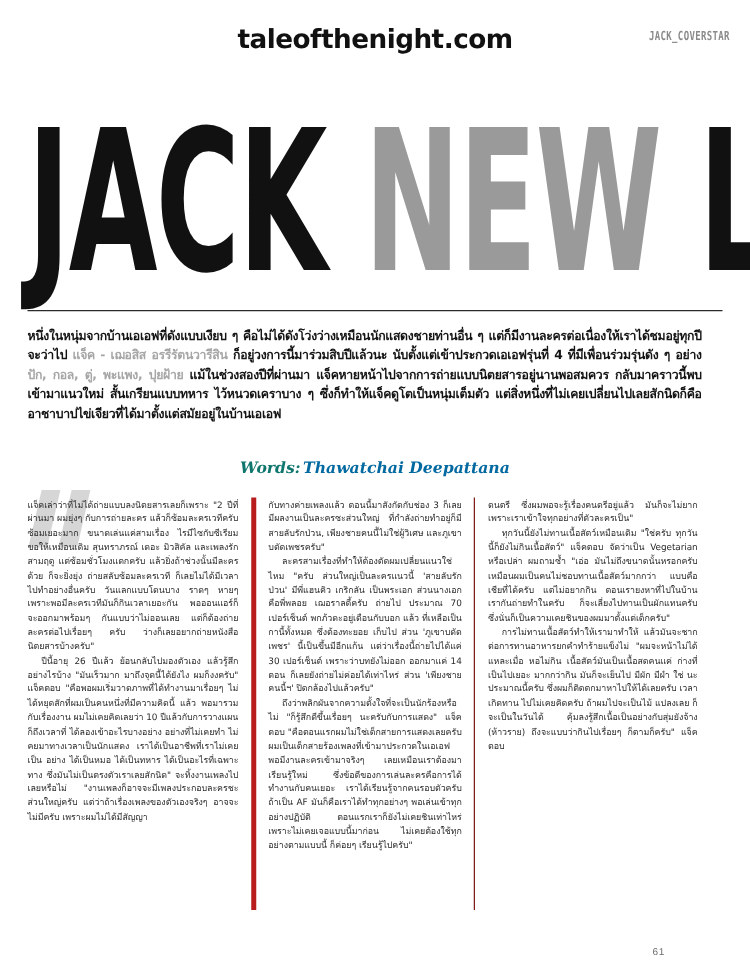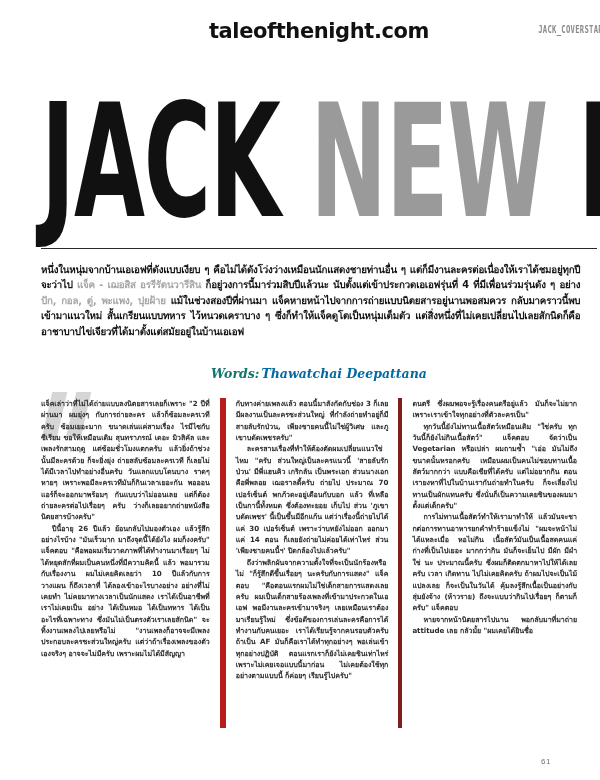--- a/index.html
+++ b/index.html
@@ -17,21 +17,20 @@
   }
 
   
   .page {
     position: absolute;
     inset: 0;
     width: 548px;
     height: 780px;
     background: #ffffff;
     box-sizing: border-box;
-    margin-left: 19px;
   }
 
   
   .masthead {
     position: absolute;
     left: 0;
     top: 18px;
     width: 600px;
     height: 30px;
   }
@@ -155,41 +154,40 @@
 
   
   .columns {
     position: absolute;
     left: 22px;
     top: 398px;
     width: 556px;
     height: 330px;
     display: flex;
     gap: 0;
-    font-weight: bold;
   }
   .col {
     width: 178.7px;
     box-sizing: border-box;
     font-family: "DejaVu Sans", "Liberation Sans", sans-serif;
     font-size: 7.1px;
     line-height: 11.35px;
     letter-spacing: -0.05px;
     color: #2a2a2a;
     text-align: justify;
   }
   .col.col-1 { padding-right: 10px; }
   .col.col-2 {
     padding-left: 10px;
     padding-right: 10px;
-    border-left: 6px solid #b91c1c;
+    border-left: 4px solid #b91c1c;
   }
   .col.col-3 {
     padding-left: 10px;
-    border-left: 4px solid #7f1d1d;
+    border-left: 1px solid #7f1d1d;
   }
   .col p {
     margin: 0 0 0 0;
     text-indent: 11px;
   }
   .col p.no-indent { text-indent: 0; }
   .col p + p { margin-top: 0; }
 
   
   .folio {
@@ -237,20 +235,19 @@
     <div class="col col-2">
       <p class="no-indent">กับทางค่ายเพลงแล้ว ตอนนี้มาสังกัดกับช่อง 3 ก็เลยมีผลงานเป็นละครซะส่วนใหญ่ ที่กำลังถ่ายทำอยู่ก็มี สายลับรักป่วน, เพียงชายคนนี้ไม่ใช่ผู้วิเศษ และภูเขาบดัดเพชรครับ"</p>
       <p>ละครสามเรื่องที่ทำให้ต้องตัดผมเปลี่ยนแนวใช่ไหม "ครับ ส่วนใหญ่เป็นละครแนวนี้ 'สายลับรักป่วน' มีพี่แฮนคิว เกริกลัน เป็นพระเอก ส่วนนางเอกคือพี่พลอย เฌอราลดี้ครับ ถ่ายไป ประมาณ 70 เปอร์เซ็นต์ พกภ้วดะอยู่เดือนกับบอก แล้ว ที่เหลือเป็นกานี้ทั้งหมด ซึ่งต้องทะยอย เก็บไป ส่วน 'ภูเขาบดัดเพชร' นี้เป็นขึ้นมีอีกแก้น แต่ว่าเรื่องนี้ถ่ายไปได้แค่ 30 เปอร์เซ็นต์ เพราะว่าบทยังไม่ออก ออกมาแค่ 14 ตอน ก็เลยยังถ่ายไม่ค่อยได้เท่าไหร่ ส่วน 'เพียงชายคนนี้ฯ' ปิดกล้องไปแล้วครับ"</p>
       <p>ถึงว่าพลิกผันจากความตั้งใจที่จะเป็นนักร้องหรือไม่ "ก็รู้สึกดีขึ้นเรื่อยๆ นะครับกับการแสดง" แจ็คตอบ "คือตอนแรกผมไม่ใช่เด็กสายการแสดงเลยครับ ผมเป็นเด็กสายร้องเพลงที่เข้ามาประกวดในเอเอฟ พอมีงานละครเข้ามาจริงๆ เลยเหมือนเราต้องมาเรียนรู้ใหม่ ซึ่งข้อดีของการเล่นละครคือการได้ทำงานกับคนเยอะ เราได้เรียนรู้จากคนรอบตัวครับ ถ้าเป็น AF มันก็คือเราได้ทำทุกอย่างๆ พอเล่นเข้าทุกอย่างปฏิบัติ ตอนแรกเราก็ยังไม่เคยชินเท่าไหร่ เพราะไม่เคยเจอแบบนี้มาก่อน ไม่เคยต้องใช้ทุกอย่างตามแบบนี้ ก็ค่อยๆ เรียนรู้ไปครับ"</p>
     </div>
 
     <div class="col col-3">
       <p class="no-indent">ดนตรี ซึ่งผมพอจะรู้เรื่องคนดรีอยู่แล้ว มันก็จะไม่ยาก เพราะเราเข้าใจทุกอย่างที่ตัวละครเป็น"</p>
       <p>ทุกวันนี้ยังไม่ทานเนื้อสัตว์เหมือนเดิม "ใช่ครับ ทุกวันนี้ก็ยังไม่กินเนื้อสัตว์" แจ็คตอบ จัดว่าเป็น Vegetarian หรือเปล่า ผมถามซ้ำ "เอ่อ มันไม่ถึงขนาดนั้นหรอกครับ เหมือนผมเป็นคนไม่ชอบทานเนื้อสัตว์มากกว่า แบบคือเชียที่ได้ครับ แต่ไม่อยากกิน ตอนเรายงหาที่ไปในบ้านเรากันถ่ายทำในครับ ก็จะเลี่ยงไปทานเป็นผักแทนครับ ซึ่งนั่นก็เป็นความเคยชินของผมมาตั้งแต่เด็กครับ"</p>
       <p>การไม่ทานเนื้อสัตว์ทำให้เรามาทำให้ แล้วมันจะชากต่อการทานอาหารยกคำทำร้ายแข็งไม่ "ผมจะหน้าไม่ได้แหละเมื่อ หอไม่กิน เนื้อสัตว์มันเป็นเนื้อสดคนแค่ ก่างที่เป็นไปเยอะ มากกว่ากิน มันก็จะเย็นไป มีผัก มีผำ ใช่ นะ ประมาณนี้ครับ ซึ่งผมก็ติดตกมาหาไปให้ได้เลยครับ เวลา เกิดทาน ไปไม่เคยคิดครับ ถ้าผมไปจะเป็นไม้ แปลงเลย ก็จะเป็นในวันได้ คุ้มลงรู้สึกเนื้อเป็นอย่างกับสุ่มยังจ้าง (ห้าวราย) ถึงจะแบบว่ากินไปเรื่อยๆ ก็ตามก็ครับ" แจ็คตอบ</p>
-      <p>หายจากหน้านิตยสารไปนาน พอกลับมาที่มาถ่าย attitude เลย กลัวมั้ย "ผมเคยได้ยินชื่อ</p>
     </div>
 
   </div>
 
   <div class="folio">61</div>
 
 </div>
 
 </body></html>

